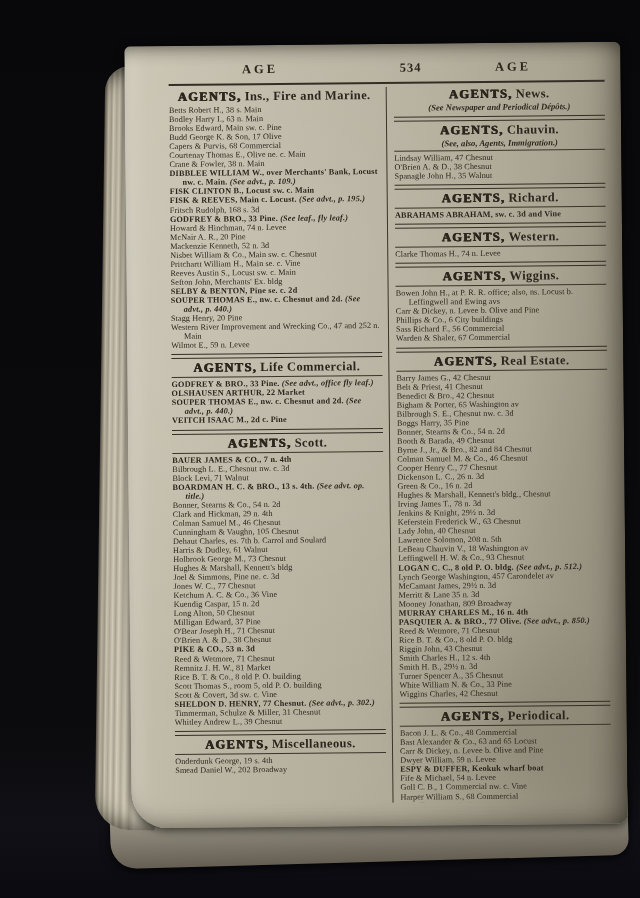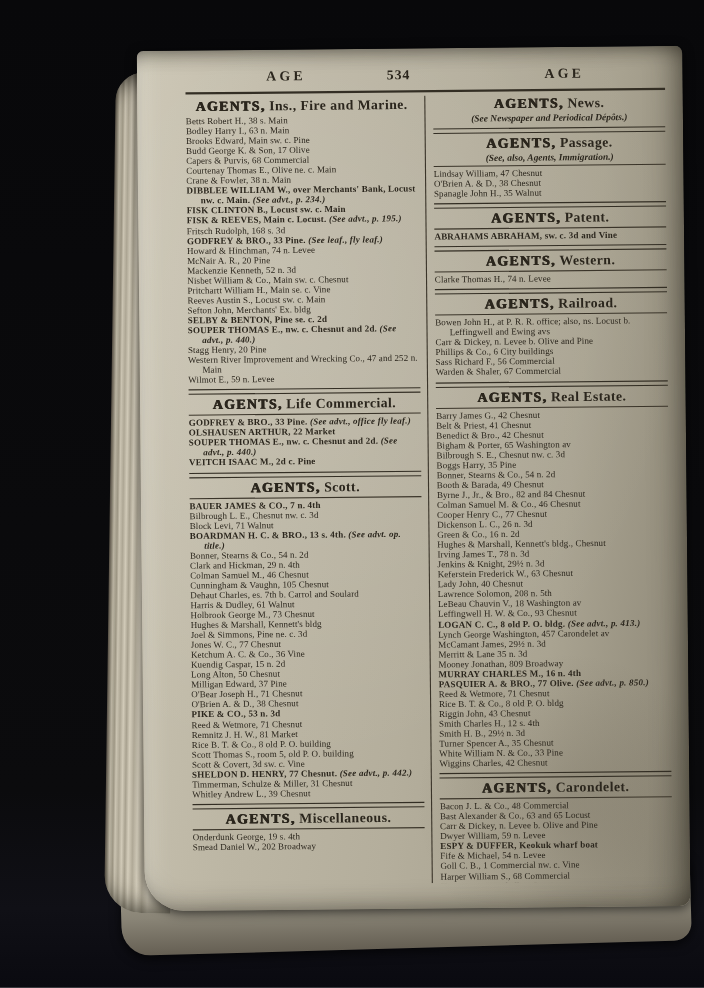--- a/index.html
+++ b/index.html
@@ -39,21 +39,21 @@
       inset -18px 0 26px -12px rgba(40,36,28,.55),
       inset 0 14px 18px -14px rgba(30,27,20,.65),
       inset 0 -16px 22px -16px rgba(40,36,28,.5),
       inset 20px 0 24px -18px rgba(255,255,250,.35),
       0 2px 10px rgba(0,0,0,.65);
   }
   .content{position:absolute;left:44px;top:12px;width:436px;height:756px;color:#2b261d;}
   
   .running-head{display:flex;align-items:center;height:24px;font-weight:bold;font-size:12.5px;}
   .rh-side{flex:1;text-align:center;letter-spacing:3px;}
-  .rh-num{width:70px;text-align:left;letter-spacing:1px;font-weight:600;}
+  .rh-num{width:70px;text-align:right;letter-spacing:1px;font-weight:600;}
   .head-rule{border-top:2px solid #332e24;margin-top:2px;}
   
   .cols{display:flex;height:716px;overflow:hidden;margin-top:3px;}
   .col{flex:1;min-width:0;}
   .col-left{padding-right:6px;}
   .col-right{border-left:1.4px solid #3a3429;padding-left:7px;}
   
   .rule-double{height:3px;border-top:1.3px solid #332e24;border-bottom:1.3px solid #332e24;margin:4px 0 2px;}
   .sec-head{text-align:center;font-weight:bold;font-size:12.5px;line-height:14px;margin:1px 0;}
   .agents-word{font-weight:900;letter-spacing:1.3px;text-shadow:.5px 0 0 currentColor, -.3px 0 0 currentColor;}
@@ -84,21 +84,21 @@
           <section class="sec">
             <div class="sec-head"><span class="agents-word">AGENTS,</span> <span class="sec-sub">Ins., Fire and Marine.</span></div>
             <div class="entries">
               <p class="entry">Betts Robert H., 38 s. Main</p>
               <p class="entry">Bodley Harry I., 63 n. Main</p>
               <p class="entry">Brooks Edward, Main sw. c. Pine</p>
               <p class="entry">Budd George K. &amp; Son, 17 Olive</p>
               <p class="entry">Capers &amp; Purvis, 68 Commercial</p>
               <p class="entry">Courtenay Thomas E., Olive ne. c. Main</p>
               <p class="entry">Crane &amp; Fowler, 38 n. Main</p>
-              <p class="entry b">DIBBLEE WILLIAM W., over Merchants' Bank, Locust nw. c. Main. <i class="tail">(See advt., p. 234.)</i></p>
+              <p class="entry b">DIBBLEE WILLIAM W., over Merchants' Bank, Locust nw. c. Main. <i class="tail">(See advt., p. 109.)</i></p>
               <p class="entry b">FISK CLINTON B., Locust sw. c. Main</p>
               <p class="entry b">FISK &amp; REEVES, Main c. Locust. <i class="tail">(See advt., p. 195.)</i></p>
               <p class="entry">Fritsch Rudolph, 168 s. 3d</p>
               <p class="entry b">GODFREY &amp; BRO., 33 Pine. <i class="tail">(See leaf., fly leaf.)</i></p>
               <p class="entry">Howard &amp; Hinchman, 74 n. Levee</p>
               <p class="entry">McNair A. R., 20 Pine</p>
               <p class="entry">Mackenzie Kenneth, 52 n. 3d</p>
               <p class="entry">Nisbet William &amp; Co., Main sw. c. Chesnut</p>
               <p class="entry">Pritchartt William H., Main se. c. Vine</p>
               <p class="entry">Reeves Austin S., Locust sw. c. Main</p>
@@ -145,21 +145,21 @@
               <p class="entry">Long Alton, 50 Chesnut</p>
               <p class="entry">Milligan Edward, 37 Pine</p>
               <p class="entry">O'Bear Joseph H., 71 Chesnut</p>
               <p class="entry">O'Brien A. &amp; D., 38 Chesnut</p>
               <p class="entry b">PIKE &amp; CO., 53 n. 3d</p>
               <p class="entry">Reed &amp; Wetmore, 71 Chesnut</p>
               <p class="entry">Remnitz J. H. W., 81 Market</p>
               <p class="entry">Rice B. T. &amp; Co., 8 old P. O. building</p>
               <p class="entry">Scott Thomas S., room 5, old P. O. building</p>
               <p class="entry">Scott &amp; Covert, 3d sw. c. Vine</p>
-              <p class="entry b">SHELDON D. HENRY, 77 Chesnut. <i class="tail">(See advt., p. 442.)</i></p>
+              <p class="entry b">SHELDON D. HENRY, 77 Chesnut. <i class="tail">(See advt., p. 302.)</i></p>
               <p class="entry">Timmerman, Schulze &amp; Miller, 31 Chesnut</p>
               <p class="entry">Whitley Andrew L., 39 Chesnut</p>
             </div>
           </section>
           <section class="sec">
             <div class="rule-double"></div>
             <div class="sec-head"><span class="agents-word">AGENTS,</span> <span class="sec-sub">Miscellaneous.</span></div>
             <div class="rule"></div>
             <div class="entries">
               <p class="entry">Onderdunk George, 19 s. 4th</p>
@@ -168,48 +168,48 @@
           </section>
         </div>
       <div class="col col-right">
           <section class="sec">
             <div class="sec-head"><span class="agents-word">AGENTS,</span> <span class="sec-sub">News.</span></div>
             <div class="sec-note">(See Newspaper and Periodical Dépôts.)</div>
             <div class="entries"></div>
           </section>
           <section class="sec">
             <div class="rule-double"></div>
-            <div class="sec-head"><span class="agents-word">AGENTS,</span> <span class="sec-sub">Passage.</span></div>
+            <div class="sec-head"><span class="agents-word">AGENTS,</span> <span class="sec-sub">Chauvin.</span></div>
             <div class="sec-note">(See, also, Agents, Immigration.)</div>
             <div class="rule"></div>
             <div class="entries">
               <p class="entry">Lindsay William, 47 Chesnut</p>
               <p class="entry">O'Brien A. &amp; D., 38 Chesnut</p>
               <p class="entry">Spanagle John H., 35 Walnut</p>
             </div>
           </section>
           <section class="sec">
             <div class="rule-double"></div>
-            <div class="sec-head"><span class="agents-word">AGENTS,</span> <span class="sec-sub">Patent.</span></div>
+            <div class="sec-head"><span class="agents-word">AGENTS,</span> <span class="sec-sub">Richard.</span></div>
             <div class="rule"></div>
             <div class="entries">
               <p class="entry b">ABRAHAMS ABRAHAM, sw. c. 3d and Vine</p>
             </div>
           </section>
           <section class="sec">
             <div class="rule-double"></div>
             <div class="sec-head"><span class="agents-word">AGENTS,</span> <span class="sec-sub">Western.</span></div>
             <div class="rule"></div>
             <div class="entries">
               <p class="entry">Clarke Thomas H., 74 n. Levee</p>
             </div>
           </section>
           <section class="sec">
             <div class="rule-double"></div>
-            <div class="sec-head"><span class="agents-word">AGENTS,</span> <span class="sec-sub">Railroad.</span></div>
+            <div class="sec-head"><span class="agents-word">AGENTS,</span> <span class="sec-sub">Wiggins.</span></div>
             <div class="rule"></div>
             <div class="entries">
               <p class="entry">Bowen John H., at P. R. R. office; also, ns. Locust b. Leffingwell and Ewing avs</p>
               <p class="entry">Carr &amp; Dickey, n. Levee b. Olive and Pine</p>
               <p class="entry">Phillips &amp; Co., 6 City buildings</p>
               <p class="entry">Sass Richard F., 56 Commercial</p>
               <p class="entry">Warden &amp; Shaler, 67 Commercial</p>
             </div>
           </section>
           <section class="sec">
@@ -231,40 +231,40 @@
               <p class="entry">Dickenson L. C., 26 n. 3d</p>
               <p class="entry">Green &amp; Co., 16 n. 2d</p>
               <p class="entry">Hughes &amp; Marshall, Kennett's bldg., Chesnut</p>
               <p class="entry">Irving James T., 78 n. 3d</p>
               <p class="entry">Jenkins &amp; Knight, 29½ n. 3d</p>
               <p class="entry">Keferstein Frederick W., 63 Chesnut</p>
               <p class="entry">Lady John, 40 Chesnut</p>
               <p class="entry">Lawrence Solomon, 208 n. 5th</p>
               <p class="entry">LeBeau Chauvin V., 18 Washington av</p>
               <p class="entry">Leffingwell H. W. &amp; Co., 93 Chesnut</p>
-              <p class="entry b">LOGAN C. C., 8 old P. O. bldg. <i class="tail">(See advt., p. 413.)</i></p>
+              <p class="entry b">LOGAN C. C., 8 old P. O. bldg. <i class="tail">(See advt., p. 512.)</i></p>
               <p class="entry">Lynch George Washington, 457 Carondelet av</p>
               <p class="entry">McCamant James, 29½ n. 3d</p>
               <p class="entry">Merritt &amp; Lane 35 n. 3d</p>
               <p class="entry">Mooney Jonathan, 809 Broadway</p>
               <p class="entry b">MURRAY CHARLES M., 16 n. 4th</p>
               <p class="entry b">PASQUIER A. &amp; BRO., 77 Olive. <i class="tail">(See advt., p. 850.)</i></p>
               <p class="entry">Reed &amp; Wetmore, 71 Chesnut</p>
               <p class="entry">Rice B. T. &amp; Co., 8 old P. O. bldg</p>
               <p class="entry">Riggin John, 43 Chesnut</p>
               <p class="entry">Smith Charles H., 12 s. 4th</p>
               <p class="entry">Smith H. B., 29½ n. 3d</p>
               <p class="entry">Turner Spencer A., 35 Chesnut</p>
               <p class="entry">White William N. &amp; Co., 33 Pine</p>
               <p class="entry">Wiggins Charles, 42 Chesnut</p>
             </div>
           </section>
           <section class="sec">
             <div class="rule-double"></div>
-            <div class="sec-head"><span class="agents-word">AGENTS,</span> <span class="sec-sub">Carondelet.</span></div>
+            <div class="sec-head"><span class="agents-word">AGENTS,</span> <span class="sec-sub">Periodical.</span></div>
             <div class="rule"></div>
             <div class="entries">
               <p class="entry">Bacon J. L. &amp; Co., 48 Commercial</p>
               <p class="entry">Bast Alexander &amp; Co., 63 and 65 Locust</p>
               <p class="entry">Carr &amp; Dickey, n. Levee b. Olive and Pine</p>
               <p class="entry">Dwyer William, 59 n. Levee</p>
               <p class="entry b">ESPY &amp; DUFFER, Keokuk wharf boat</p>
               <p class="entry">Fife &amp; Michael, 54 n. Levee</p>
               <p class="entry">Goll C. B., 1 Commercial nw. c. Vine</p>
               <p class="entry">Harper William S., 68 Commercial</p>

